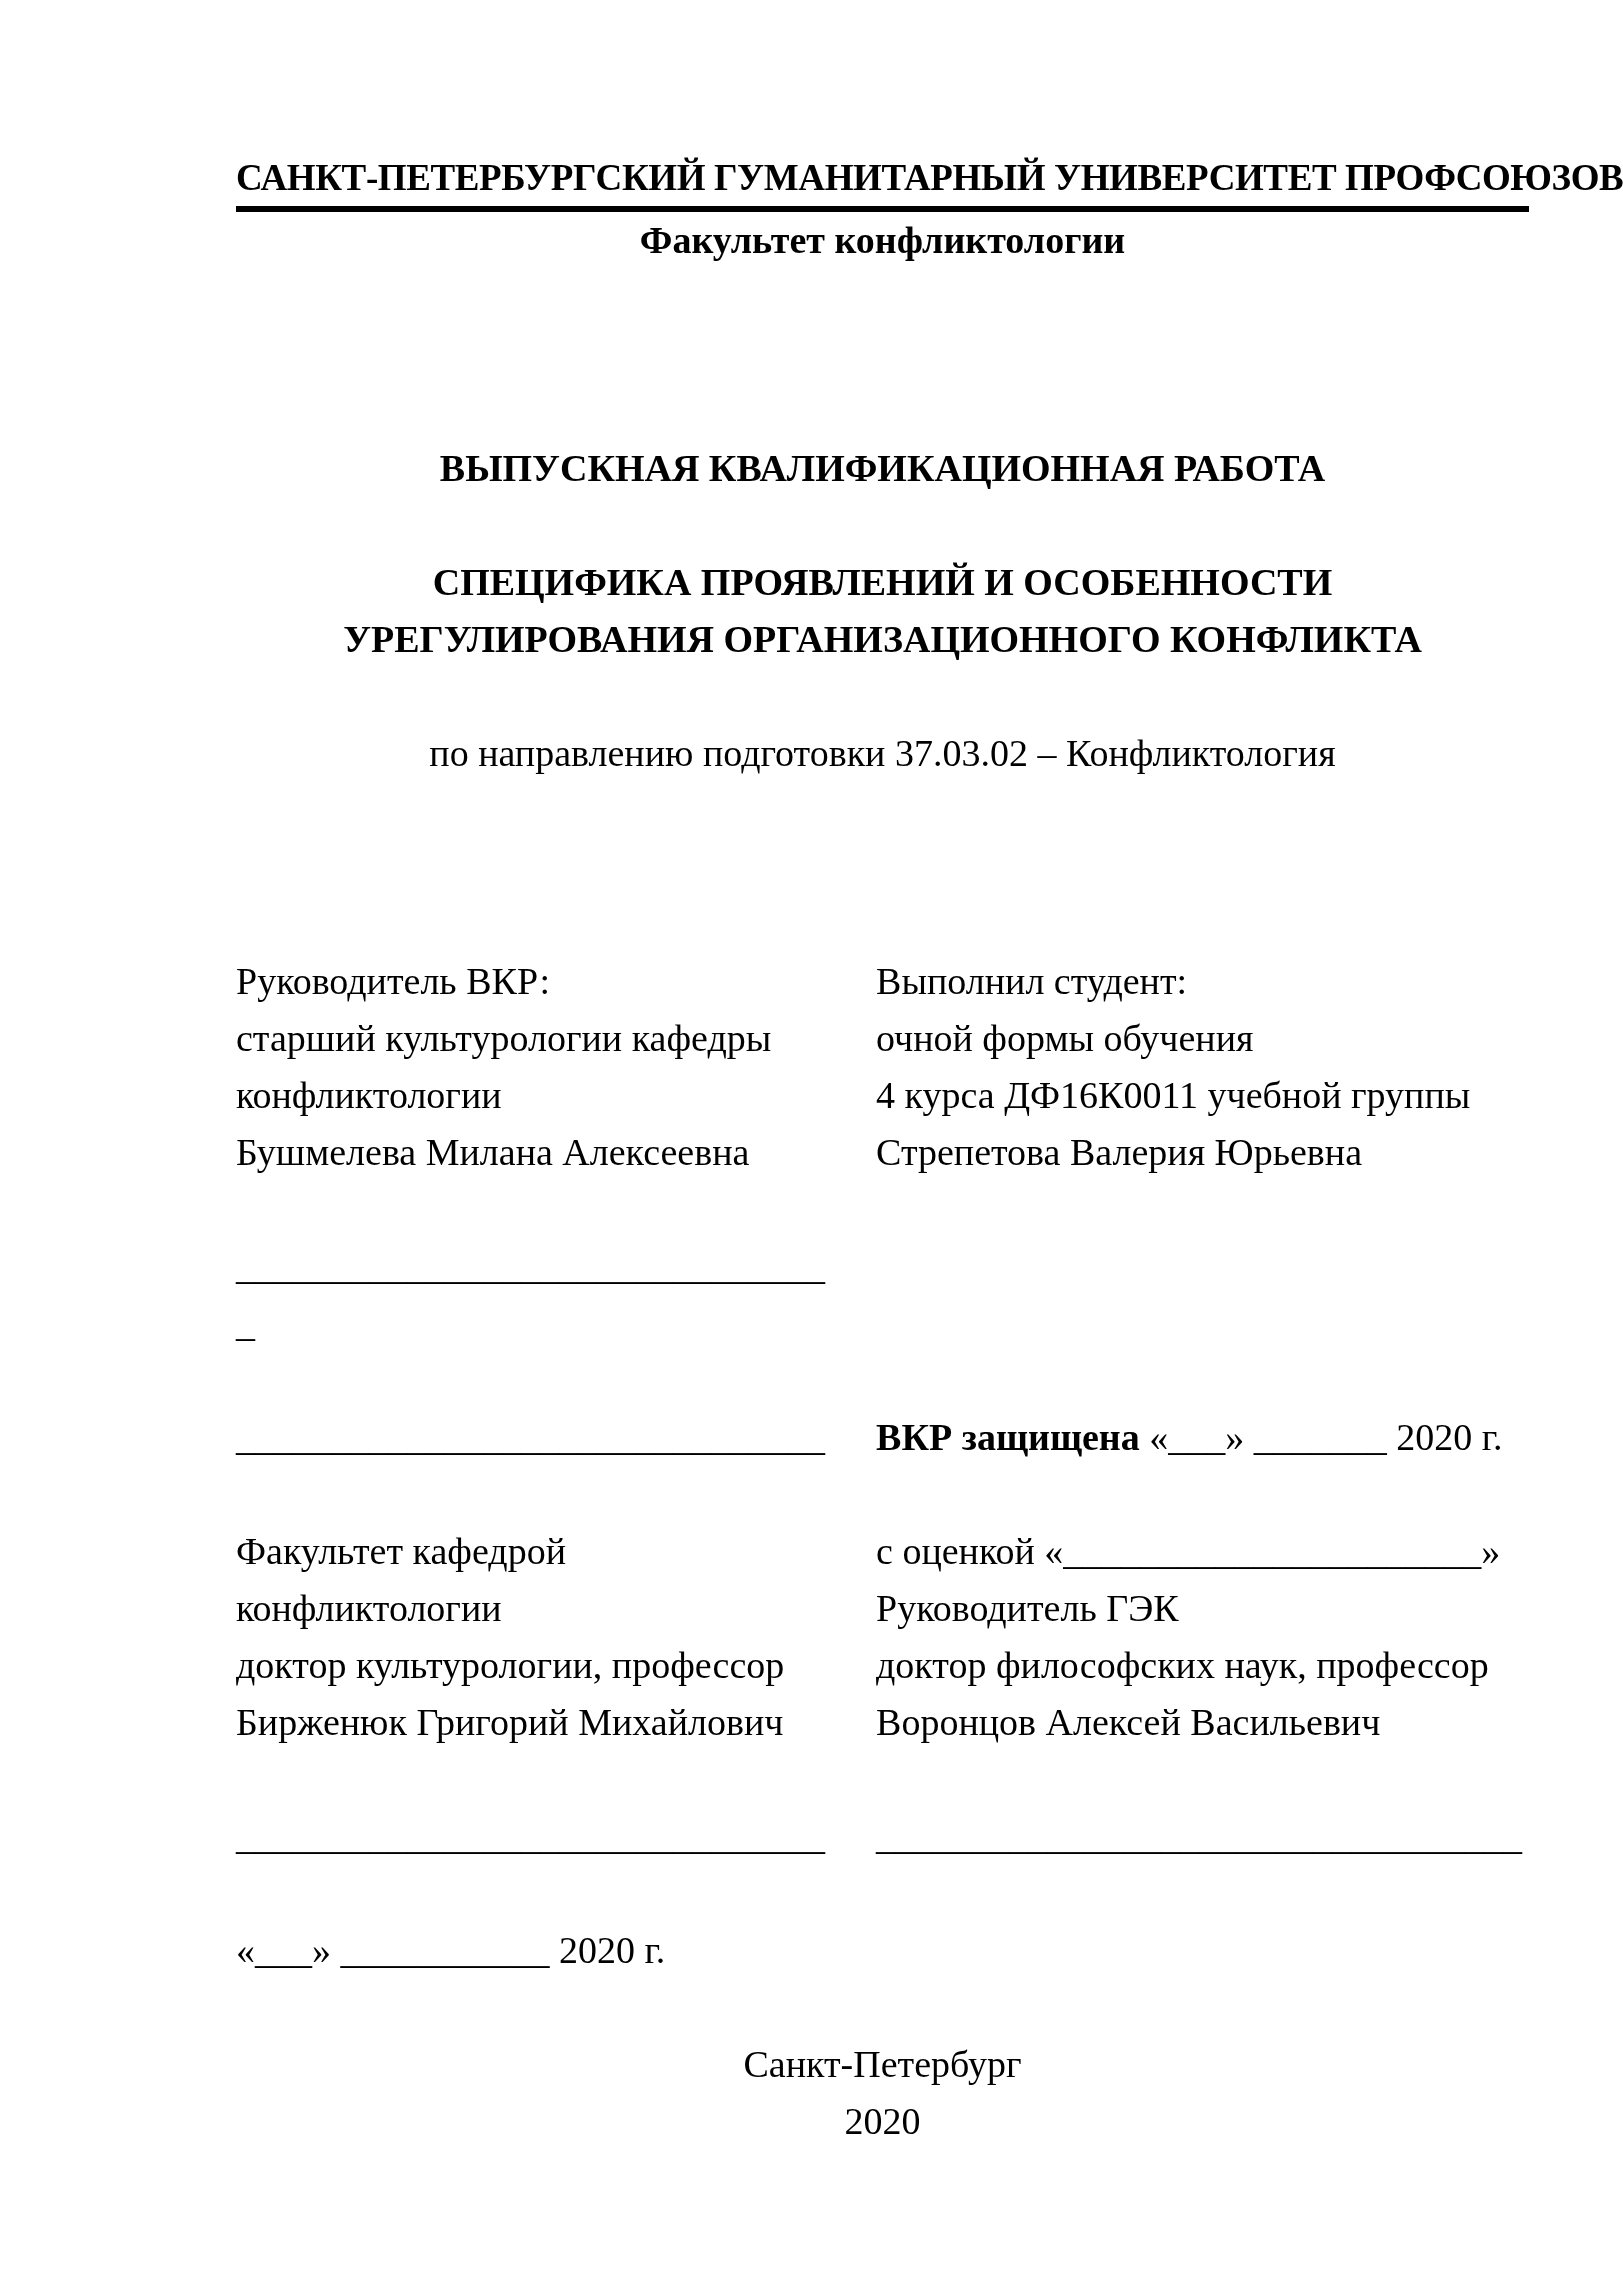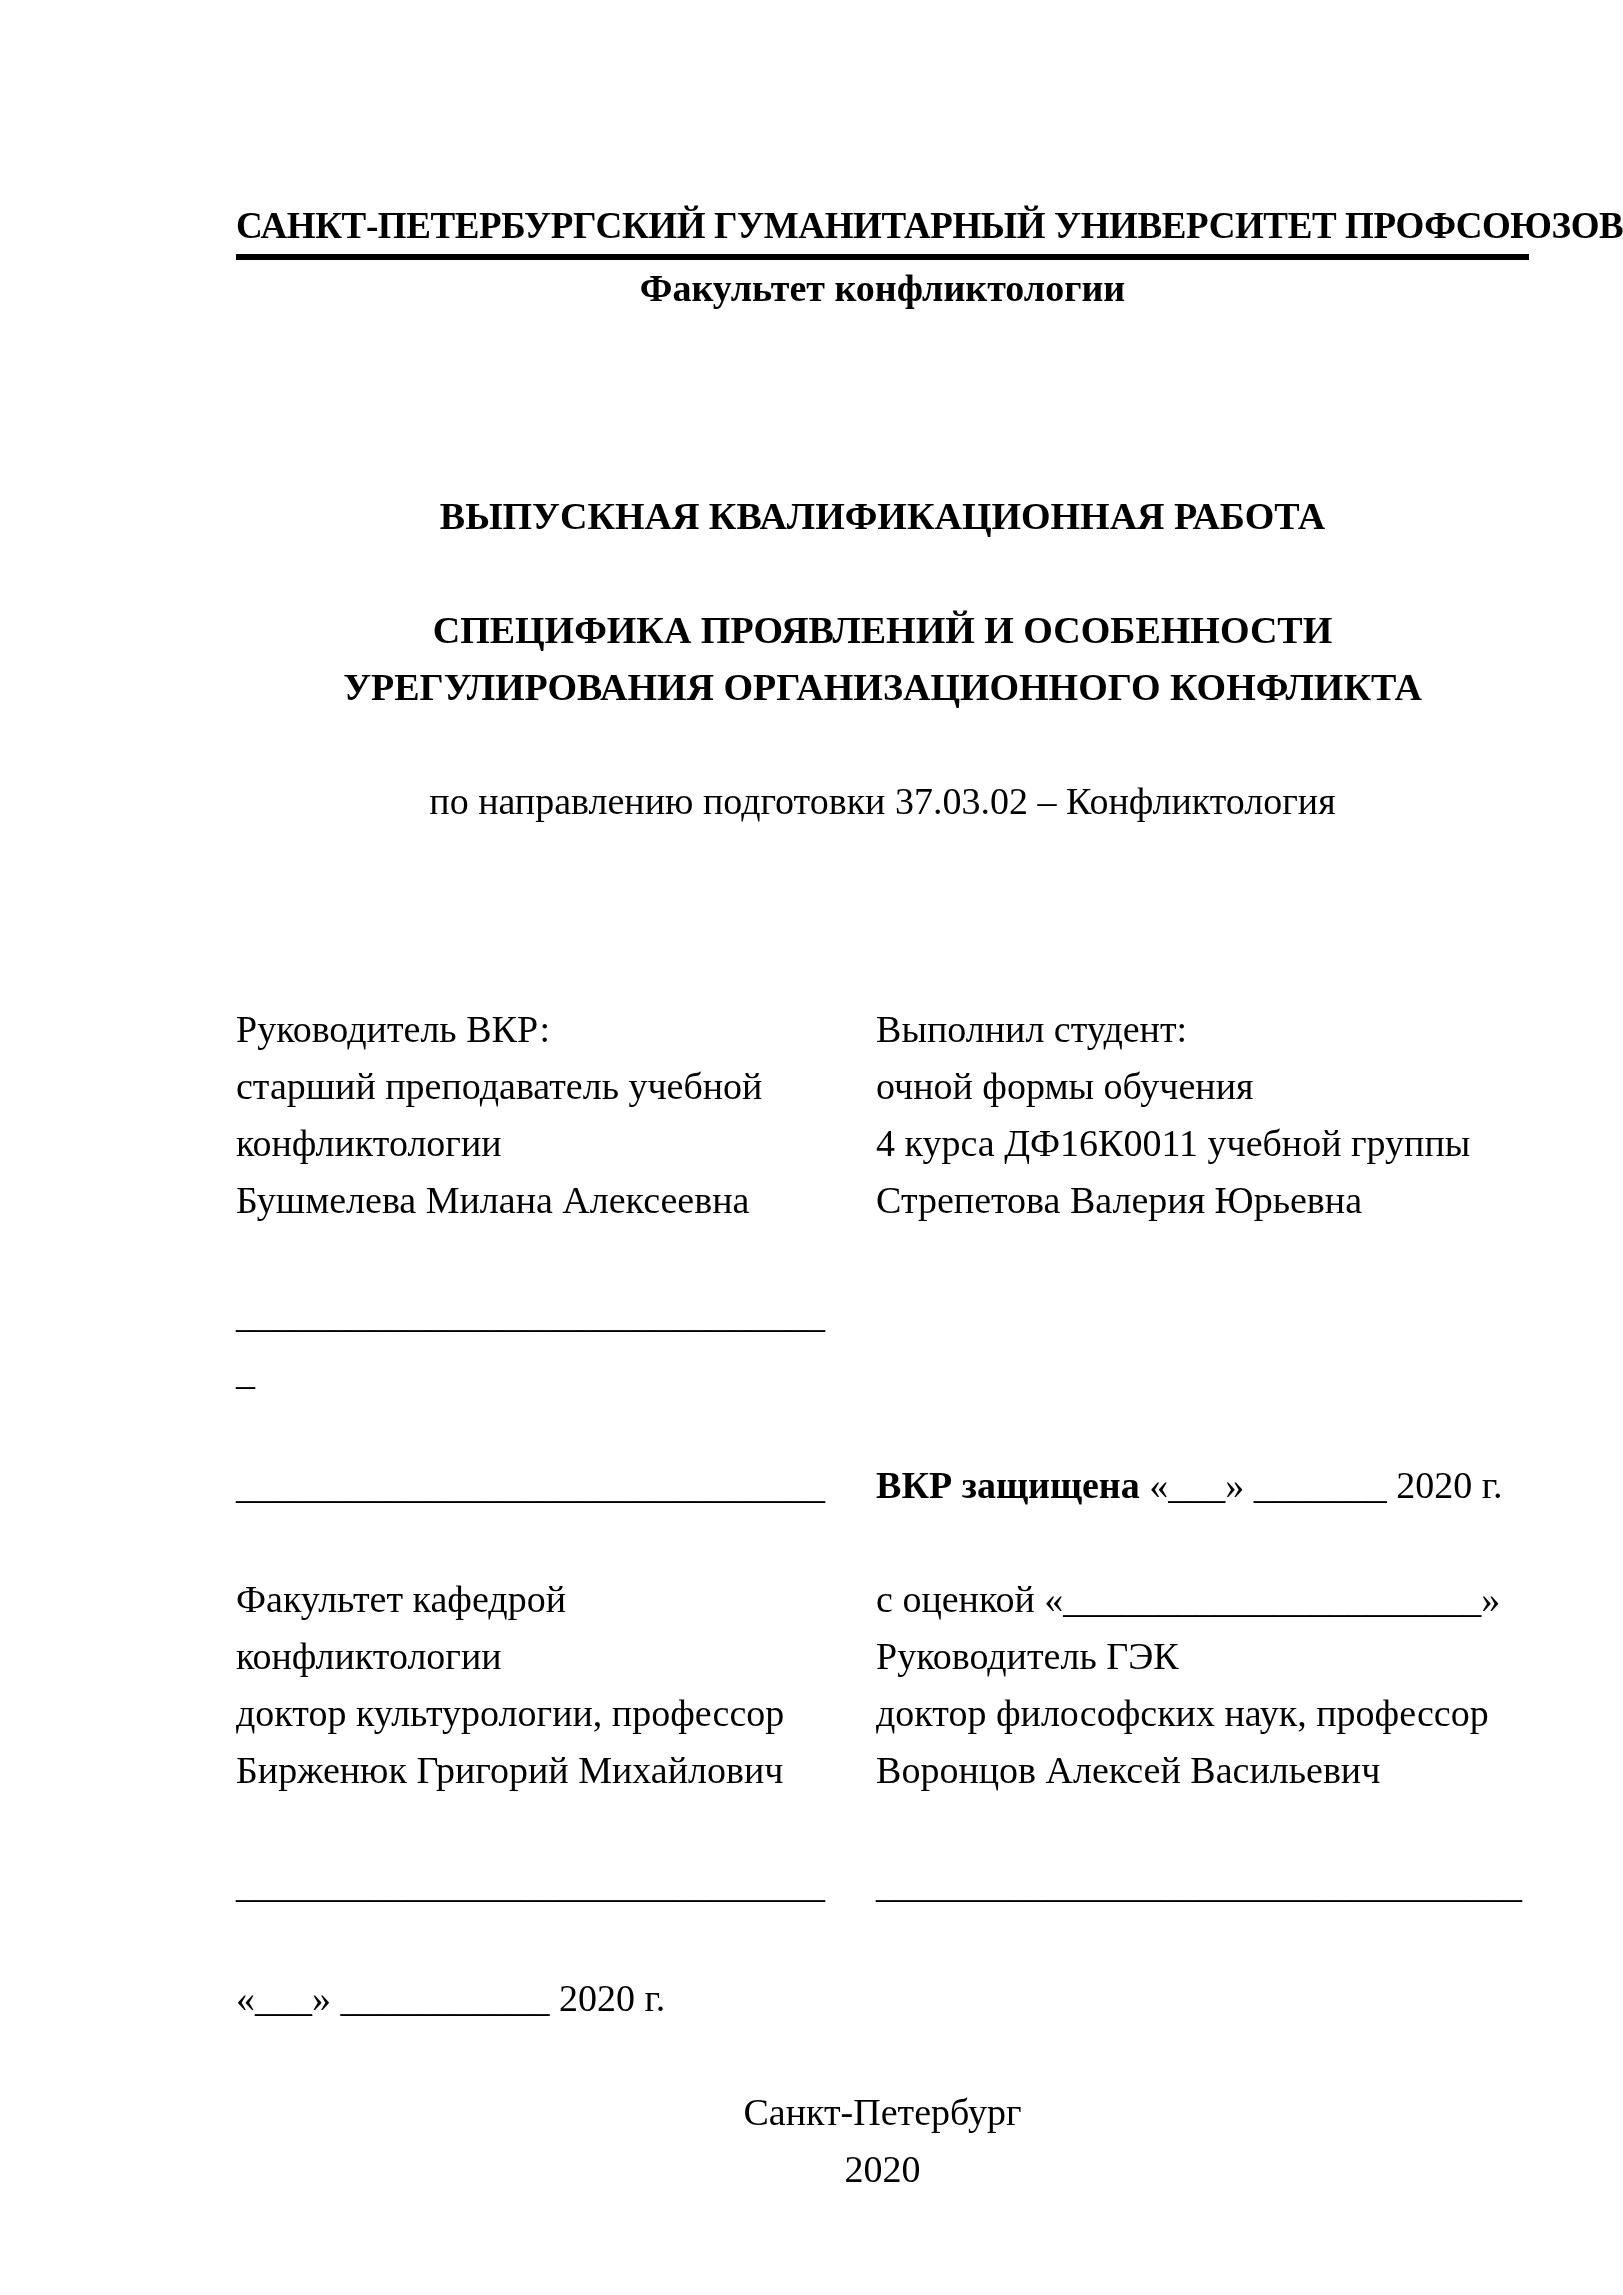--- a/index.html
+++ b/index.html
@@ -12,21 +12,21 @@
     color:#000000;
     font-family:"Liberation Serif","DejaVu Serif",serif;
     font-size:38px;
     line-height:57px;
   }
   p{margin:0;padding:0;}
   .b{font-weight:bold;}
   .center{text-align:center;}
   .right{text-align:right;}
   .nowrap{white-space:nowrap;}
-  .univ{font-size:37px;letter-spacing:-0.4px;margin-top:48px;}
+  .univ{font-size:37px;letter-spacing:-0.4px;}
   .rule-para{border-bottom:6.3px solid #000000;}
   .blank{min-height:57px;}
   .cols{display:flex;}
   .col-l{width:49.5%;box-sizing:border-box;padding-right:15.7px;}
   .col-r{width:50.5%;box-sizing:border-box;}
 </style>
 </head>
 <body>
 
 <div class="page">
@@ -46,21 +46,21 @@
   <p class="center">по направлению подготовки 37.03.02 – Конфликтология</p>
 
   <p class="blank">&nbsp;</p>
   <p class="blank">&nbsp;</p>
   <p class="blank">&nbsp;</p>
 
   <div class="cols">
 
     <div class="col-l">
       <p>Руководитель ВКР:</p>
-      <p>старший преподаватель учебной</p>
+      <p>старший культурологии кафедры</p>
       <p>конфликтологии</p>
       <p>Бушмелева Милана Алексеевна</p>
       <p class="blank">&nbsp;</p>
       <p class="nowrap">_______________________________</p>
       <p>_</p>
       <p class="blank">&nbsp;</p>
       <p class="nowrap">_______________________________</p>
       <p class="blank">&nbsp;</p>
       <p>Факультет кафедрой</p>
       <p>конфликтологии</p>

